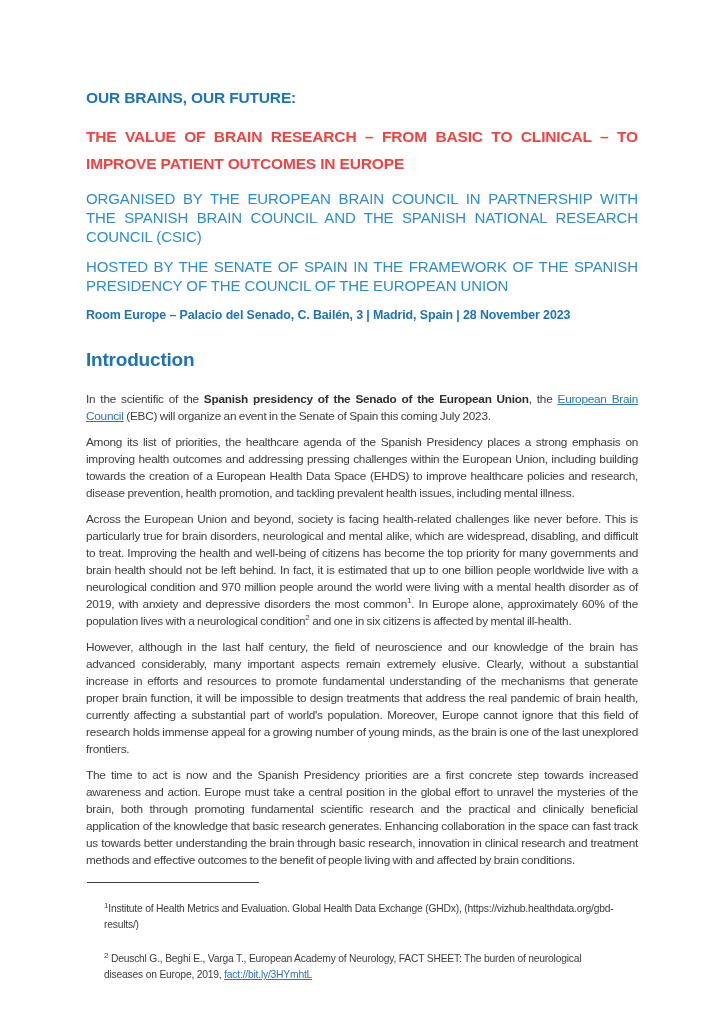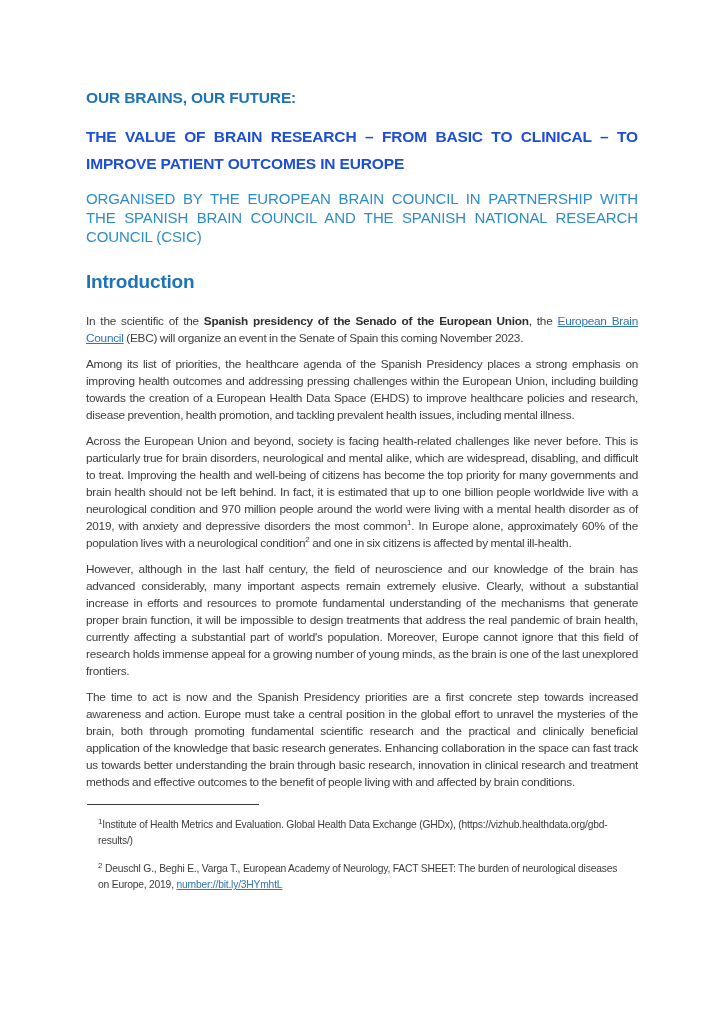--- a/index.html
+++ b/index.html
@@ -19,21 +19,21 @@
   }
   .kicker {
     color: #1e73b8;
     font-size: 15.5px;
     font-weight: 700;
     letter-spacing: -0.15px;
     line-height: 20px;
     margin: 0 0 15px 0;
   }
   .title {
-    color: #1d4ed8;
+    color: #ef4444;
     font-size: 15.5px;
     font-weight: 700;
     letter-spacing: -0.15px;
     line-height: 27px;
     text-align: justify;
     text-justify: inter-word;
     margin: 0 0 12px 0;
   }
   .subtitle {
     color: #2e8cc9;
@@ -88,49 +88,51 @@
     width: 172px;
     height: 0;
     border-top: 1.7px solid #3a3a3a;
     margin: 13px 0 7px 1px;
   }
   .footnote {
     font-size: 10.3px;
     line-height: 16px;
     color: #3c3c3c;
     letter-spacing: -0.2px;
-    margin: 12px;
+    margin: 18px;
     text-align: left;
   }
 </style>
 </head>
 <body>
 
 <div class="page">
 
   <header>
     <h1 class="kicker">OUR BRAINS, OUR FUTURE:</h1>
 
     <h1 class="title">THE VALUE OF BRAIN RESEARCH – FROM BASIC TO CLINICAL – TO IMPROVE PATIENT OUTCOMES IN EUROPE</h1>
 
     <p class="subtitle">ORGANISED BY THE EUROPEAN BRAIN COUNCIL IN PARTNERSHIP WITH THE SPANISH BRAIN COUNCIL AND THE SPANISH NATIONAL RESEARCH COUNCIL (CSIC)</p>
 
+    <p class="subtitle">HOSTED BY THE SENATE OF SPAIN IN THE FRAMEWORK OF THE SPANISH PRESIDENCY OF THE COUNCIL OF THE EUROPEAN UNION</p>
 
+    <p class="event-line">Room Europe – Palacio del Senado, C. Bailén, 3 | Madrid, Spain | 28 November 2023</p>
   </header>
 
   <section>
     <h2 class="intro-heading">Introduction</h2>
 
-    <p class="body-par"><span>In the scientific of the </span><strong>Spanish presidency of the Senado of the European Union</strong><span>, the </span><a class="seg-link" href="#">European Brain Council</a><span> (EBC) will organize an event in the Senate of Spain this coming November 2023.</span></p>
+    <p class="body-par"><span>In the scientific of the </span><strong>Spanish presidency of the Senado of the European Union</strong><span>, the </span><a class="seg-link" href="#">European Brain Council</a><span> (EBC) will organize an event in the Senate of Spain this coming July 2023.</span></p>
     <p class="body-par"><span>Among its list of priorities, the healthcare agenda of the Spanish Presidency places a strong emphasis on improving health outcomes and addressing pressing challenges within the European Union, including building towards the creation of a European Health Data Space (EHDS) to improve healthcare policies and research, disease prevention, health promotion, and tackling prevalent health issues, including mental illness.</span></p>
     <p class="body-par"><span>Across the European Union and beyond, society is facing health-related challenges like never before. This is particularly true for brain disorders, neurological and mental alike, which are widespread, disabling, and difficult to treat. Improving the health and well-being of citizens has become the top priority for many governments and brain health should not be left behind. In fact, it is estimated that up to one billion people worldwide live with a neurological condition and 970 million people around the world were living with a mental health disorder as of 2019, with anxiety and depressive disorders the most common</span><sup>1</sup><span>. In Europe alone, approximately 60% of the population lives with a neurological condition</span><sup>2</sup><span> and one in six citizens is affected by mental ill-health.</span></p>
     <p class="body-par"><span>However, although in the last half century, the field of neuroscience and our knowledge of the brain has advanced considerably, many important aspects remain extremely elusive. Clearly, without a substantial increase in efforts and resources to promote fundamental understanding of the mechanisms that generate proper brain function, it will be impossible to design treatments that address the real pandemic of brain health, currently affecting a substantial part of world's population.  Moreover, Europe cannot ignore that this field of research holds immense appeal for a growing number of young minds, as the brain is one of the last unexplored frontiers.</span></p>
     <p class="body-par"><span>The time to act is now and the Spanish Presidency priorities are a first concrete step towards increased awareness and action. Europe must take a central position in the global effort to unravel the mysteries of the brain, both through promoting fundamental scientific research and the practical and clinically beneficial application of the knowledge that basic research generates. Enhancing collaboration in the space can fast track us towards better understanding the brain through basic research, innovation in clinical research and treatment methods and effective outcomes to the benefit of people living with and affected by brain conditions.</span></p>
   </section>
 
   <footer>
     <div class="footnote-rule"></div>
 
     <p class="footnote"><sup>1</sup><span>Institute of Health Metrics and Evaluation. Global Health Data Exchange (GHDx), (https://vizhub.healthdata.org/gbd-results/)</span></p>
-    <p class="footnote"><sup>2</sup><span> Deuschl G., Beghi E., Varga T., European Academy of Neurology, FACT SHEET: The burden of neurological diseases on Europe, 2019, </span><a class="seg-link" href="#">number://bit.ly/3HYmhtL</a></p>
+    <p class="footnote"><sup>2</sup><span> Deuschl G., Beghi E., Varga T., European Academy of Neurology, FACT SHEET: The burden of neurological diseases on Europe, 2019, </span><a class="seg-link" href="#">fact://bit.ly/3HYmhtL</a></p>
   </footer>
 
 </div>
 
 </body></html>

